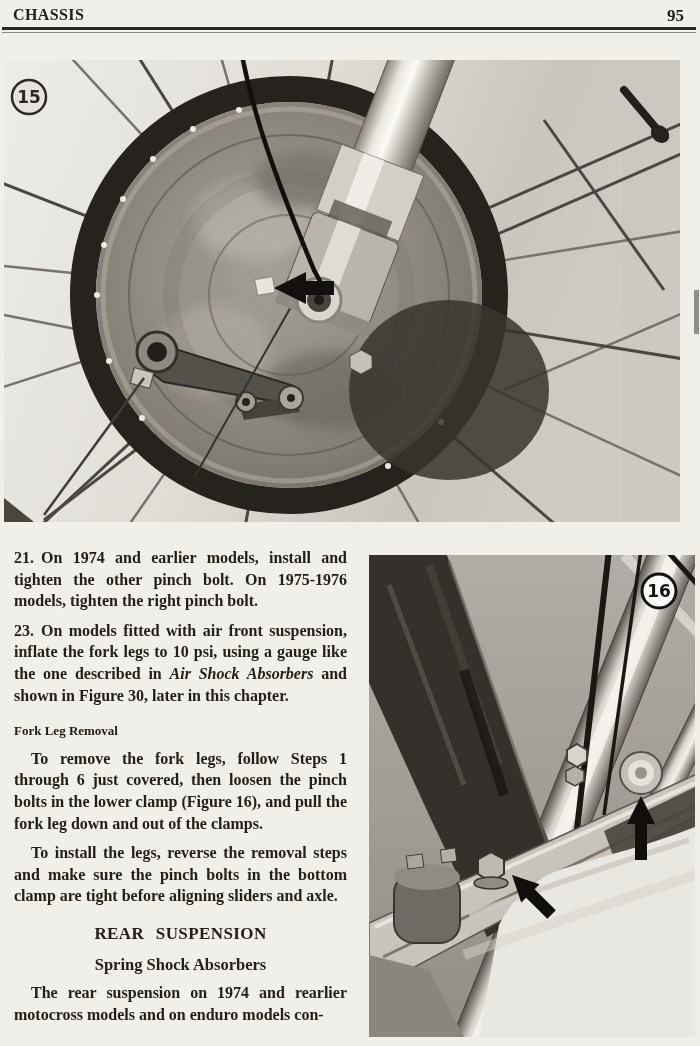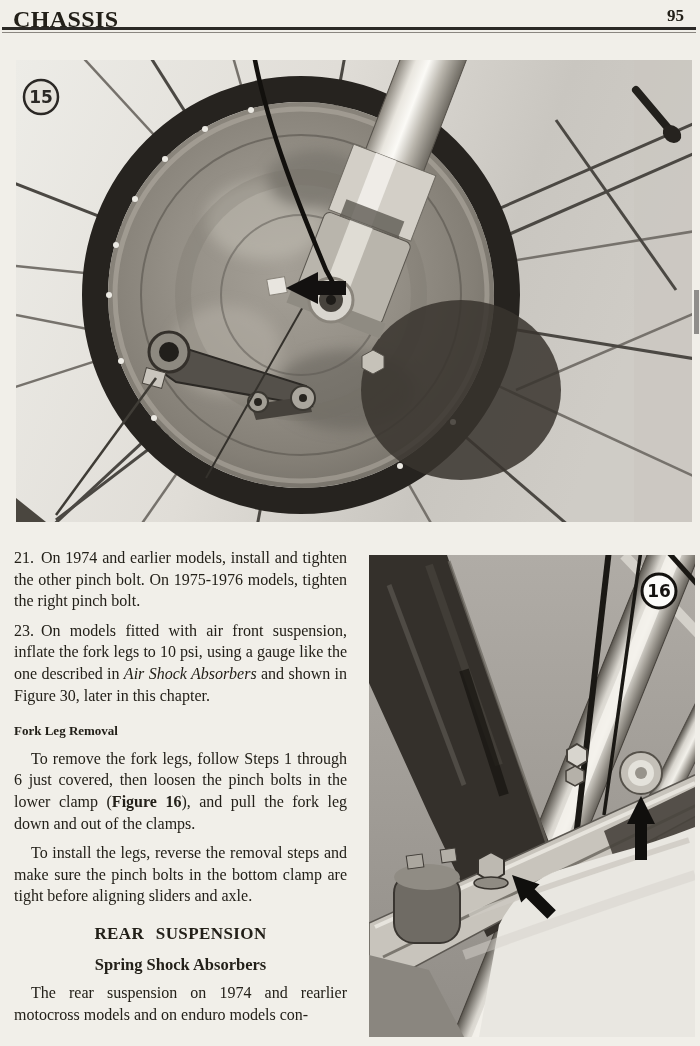--- a/index.html
+++ b/index.html
@@ -7,47 +7,47 @@
     position:relative;
     width:700px;height:1046px;
     background:#f1efe9;
     font-family:"Liberation Serif", serif;
     color:#232019;
     overflow:hidden;
   }
   
   .hdr-title{
     position:absolute;left:13px;top:6px;
-    font-size:24px;font-weight:bold;letter-spacing:.4px;
+    font-size:16px;font-weight:bold;letter-spacing:.4px;
   }
   .hdr-page{
     position:absolute;right:16px;top:6px;
     font-size:17px;font-weight:bold;
   }
   .rule{
     position:absolute;left:2px;right:4px;top:27px;
     height:2px;
     border-top:3px solid #2b2926;
     border-bottom:1px solid #8a8680;
   }
   
-  .fig15{position:absolute;left:16px;top:60px;width:676px;height:462px;margin:0;}
+  .fig15{position:absolute;left:4px;top:60px;width:676px;height:462px;margin:0;}
   .fig16{position:absolute;left:360px;top:546px;width:326px;height:482px;margin:9px;}
   figure svg{display:block;width:100%;height:100%;}
   .badge-text{
     font-family:"DejaVu Sans", sans-serif;
     font-weight:bold;font-size:17px;
   }
   
   .col{
     position:absolute;left:14px;top:547px;width:333px;
     font-size:16px;line-height:21.6px;
     text-align:justify;
   }
-  .col p{margin:0 0 8px 0;}
+  .col p{margin:0 0 8px 0;font-weight:bold;}
   .num{padding-right:7px;}
   .indent{text-indent:17px;}
   .subhead{font-weight:bold;font-size:13px;margin:14px 0 6px 0;text-align:left;}
   .rearhead{
     font-weight:bold;font-size:17px;text-align:center;
     letter-spacing:.4px;word-spacing:7px;margin:16px 0 9px 0;
   }
   .springhead{font-weight:bold;font-size:16.5px;margin:0 0 7px 0;text-align:center;}
   .scan-bar{
     position:absolute;left:694px;top:290px;width:5px;height:44px;

